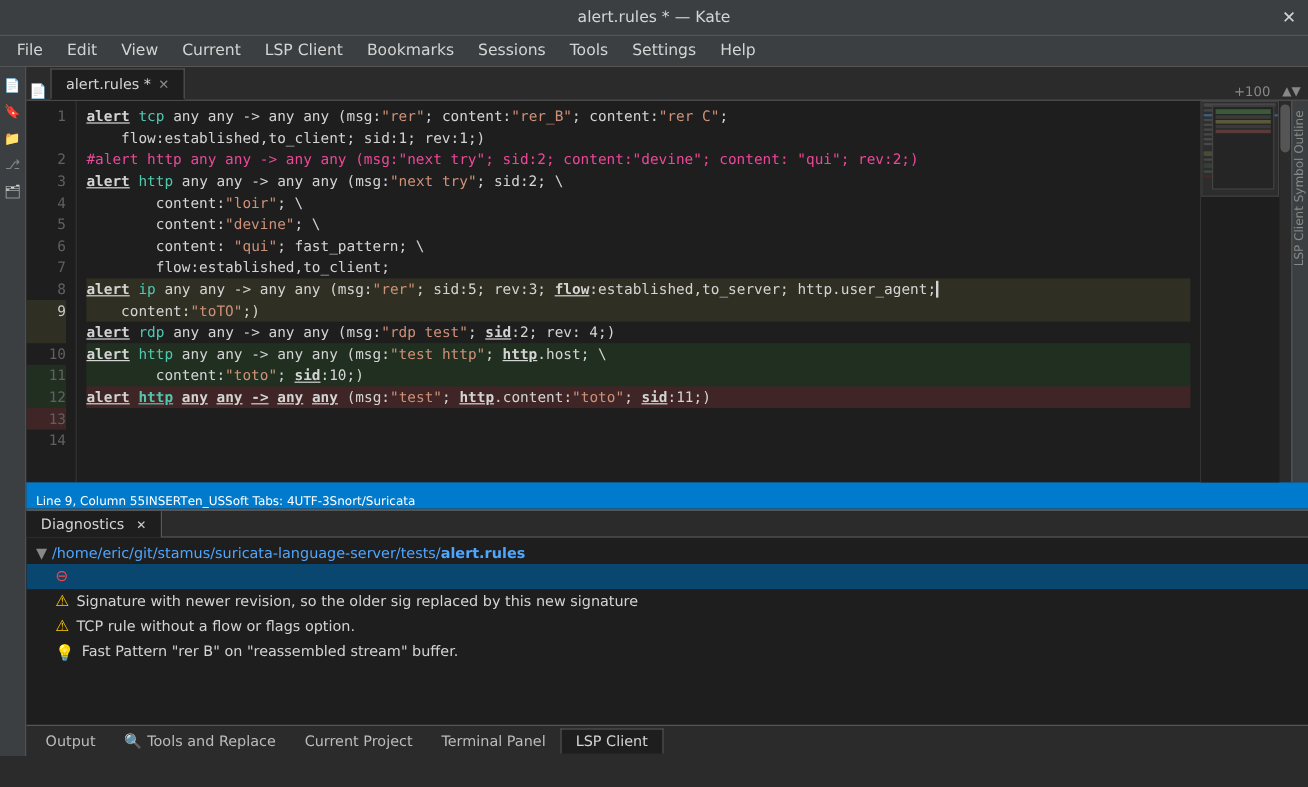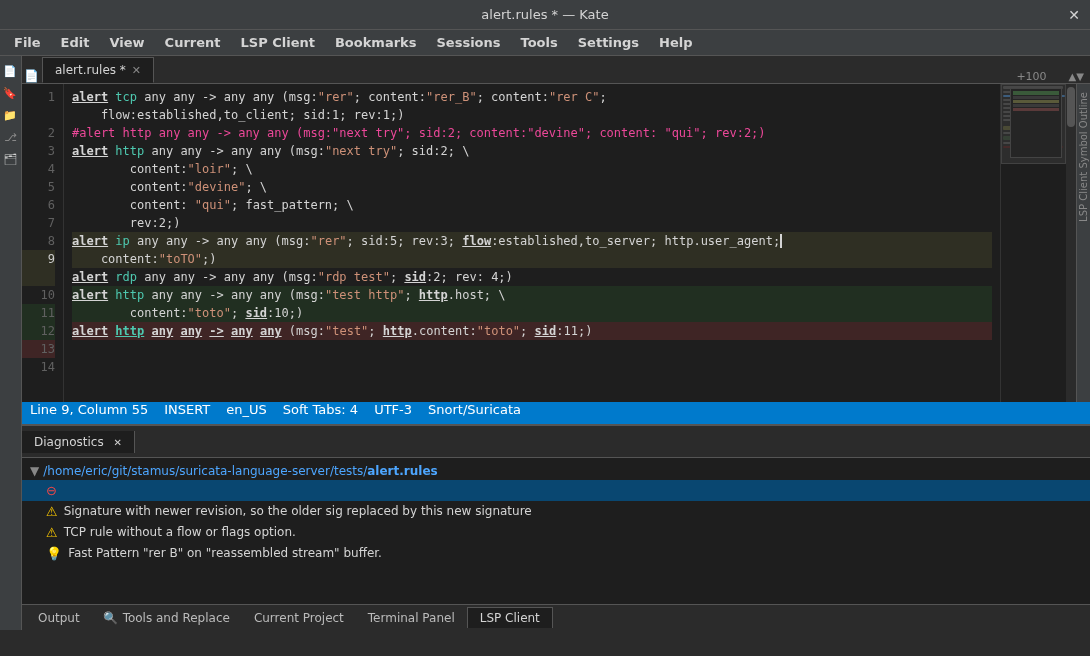--- a/index.html
+++ b/index.html
@@ -3,21 +3,21 @@
   <meta charset="utf-8">
   <style>
     * { box-sizing: border-box; margin: 0; padding: 0; }
     body { font-family: 'DejaVu Sans', 'Segoe UI', Arial, sans-serif; font-size: 13px; background: #2b2b2b; color: #d4d4d4; width: 1090px; height: 656px; overflow: hidden; }
 
     
     #title-bar { background: #3c3f41; height: 30px; display: flex; align-items: center; justify-content: center; position: relative; border-bottom: 1px solid #555; }
     #title-bar .close-btn { position: absolute; right: 10px; top: 50%; transform: translateY(-50%); cursor: pointer; color: #d4d4d4; font-size: 14px; }
 
     
-    #menu-bar { background: #3c3f41; height: 26px; display: flex; align-items: center; padding: 0 4px; border-bottom: 1px solid #555; font-weight: bold; }
+    #menu-bar { background: #3c3f41; height: 26px; display: flex; align-items: center; padding: 0 4px; border-bottom: 1px solid #555; }
     .menu-item { padding: 2px 10px; color: #d4d4d4; cursor: pointer; font-size: 13px; }
 
     
     #main-container { display: flex; height: calc(656px - 56px - 26px); }
 
     
     #left-sidebar { width: 22px; background: #3c3f41; display: flex; flex-direction: column; align-items: center; padding-top: 4px; border-right: 1px solid #555; }
     .sidebar-icon { width: 18px; height: 18px; margin: 2px 0; display: flex; align-items: center; justify-content: center; cursor: pointer; color: #888; font-size: 11px; }
     .sidebar-icon.active { color: #d4d4d4; }
 
@@ -42,26 +42,26 @@
     .code-line.green-bg { background: rgba(80,255,80,0.08); }
     .str { color: #ce9178; }
     .num { color: #d4d4d4; }
     .comment { color: #ec4899; }
     .bold-kw { color: #d4d4d4; font-weight: bold; text-decoration: underline; }
 
     
     #minimap { width: 70px; background: #1e1e1e; border-left: 1px solid #333; position: relative; }
 
     
-    #status-bar { height: 22px; background: #007acc; display: flex; align-items: flex-start; padding: 0 8px; font-size: 13px; color: #fff; gap: 16px; }
+    #status-bar { height: 22px; background: #007acc; display: flex; align-items: flex-end; padding: 0 8px; font-size: 10px; color: #fff; }
     .status-item { color: #fff; white-space: nowrap; }
 
     
     #bottom-panel { height: 180px; background: #1e1e1e; border-top: 2px solid #555; display: flex; flex-direction: column; }
-    #bottom-tabs { height: 32px; background: #2b2b2b; display: flex; align-items: center; border-bottom: 1px solid #555; }
+    #bottom-tabs { height: 22px; background: #2b2b2b; display: flex; align-items: center; border-bottom: 1px solid #555; }
     .bottom-tab { padding: 4px 12px; font-size: 12px; color: #bbb; cursor: pointer; border-right: 1px solid #555; }
     .bottom-tab.active { color: #d4d4d4; background: #1e1e1e; }
     .bottom-tab .close-x { margin-left: 6px; font-size: 10px; }
 
     #diagnostics-content { flex: 1; overflow-y: auto; padding: 4px 0; }
     .diag-file { display: flex; align-items: center; padding: 2px 8px; color: #4da6ff; font-size: 12px; cursor: pointer; }
     .diag-file .arrow { margin-right: 4px; color: #888; }
     .diag-item { display: flex; align-items: flex-start; padding: 3px 24px; font-size: 12px; cursor: pointer; }
     .diag-item.selected { background: #094771; }
     .diag-icon { margin-right: 6px; font-size: 13px; }
@@ -116,21 +116,21 @@
 
     <div id="tab-bar">
       <div style="width:20px; display:flex; align-items:center; justify-content:center; padding: 0 4px;">
         <span style="font-size:12px;">📄</span>
       </div>
       <div class="tab active">
         <span>alert.rules *</span>
         <span class="tab-close">✕</span>
       </div>
       <div id="tab-right">
-        <span style="font-size:11px; color:#888; margin-right:22px;">+100</span>
+        <span style="font-size:11px; color:#888; margin-right:10px;">+100</span>
         <span style="font-size:10px; color:#888;">▲</span>
         <span style="font-size:10px; color:#888;">▼</span>
       </div>
     </div>
 
     <div style="display:flex; flex:1; overflow:hidden;">
 
       <div id="editor-container" style="flex:1;">
         <div id="line-numbers">
           <div style="line-height:18px;">1</div>
@@ -152,21 +152,21 @@
         </div>
         <div id="editor-content">
 
 <span class="code-line"><span class="bold-kw">alert</span> <span style="color:#4ec9b0;">tcp</span> <span style="color:#d4d4d4;">any any -&gt; any any</span> (msg:<span class="str">"rer"</span>; content:<span class="str">"<span style="">rer_B</span>"</span>; content:<span class="str">"rer C"</span>;</span>
 <span class="code-line">    flow:established,to_client; sid:<span class="num">1</span>; rev:<span class="num">1</span>;)</span>
 <span class="code-line"><span class="comment">#alert http any any -&gt; any any (msg:"next try"; sid:2; content:"devine"; content: "qui"; rev:2;)</span></span>
 <span class="code-line"><span class="bold-kw">alert</span> <span style="color:#4ec9b0;">http</span> <span style="color:#d4d4d4;">any any -&gt; any any</span> (msg:<span class="str">"next try"</span>; sid:<span class="num">2</span>; \</span>
 <span class="code-line">        content:<span class="str">"loir"</span>; \</span>
 <span class="code-line">        content:<span class="str">"devine"</span>; \</span>
 <span class="code-line">        content: <span class="str">"qui"</span>; fast_pattern; \</span>
-<span class="code-line">        rev:<span class="num">2</span>;)</span>
+<span class="code-line">        flow:established,to_client;</span>
 <span class="code-line highlighted"><span class="bold-kw">alert</span> <span style="color:#4ec9b0;">ip</span> <span style="color:#d4d4d4;">any any -&gt; any any</span> (msg:<span class="str">"rer"</span>; sid:<span class="num">5</span>; rev:<span class="num">3</span>; <span style="font-weight:bold;text-decoration:underline;color:#d4d4d4;">flow</span>:established,to_server; http.user_agent;<span style="border-left:2px solid #d4d4d4;"> </span></span>
 <span class="code-line highlighted">    content:<span class="str">"toTO"</span>;)</span>
 <span class="code-line"><span class="bold-kw">alert</span> <span style="color:#4ec9b0;">rdp</span> <span style="color:#d4d4d4;">any any -&gt; any any</span> (msg:<span class="str">"rdp test"</span>; <span style="font-weight:bold;text-decoration:underline;color:#d4d4d4;">sid</span>:<span class="num">2</span>; rev: <span class="num">4</span>;)</span>
 <span class="code-line green-bg"><span class="bold-kw">alert</span> <span style="color:#4ec9b0;">http</span> <span style="color:#d4d4d4;">any any -&gt; any any</span> (msg:<span class="str">"test http"</span>; <span style="font-weight:bold;text-decoration:underline;color:#d4d4d4;">http</span>.host; \</span>
 <span class="code-line green-bg">        content:<span class="str">"toto"</span>; <span style="font-weight:bold;text-decoration:underline;color:#d4d4d4;">sid</span>:<span class="num">10</span>;)</span>
 <span class="code-line red-bg"><span class="bold-kw">alert</span> <span style="color:#4ec9b0; font-weight:bold; text-decoration:underline;">http</span> <span style="font-weight:bold;text-decoration:underline;color:#d4d4d4;">any</span> <span style="font-weight:bold;text-decoration:underline;color:#d4d4d4;">any</span> <span style="font-weight:bold;text-decoration:underline;color:#d4d4d4;">-&gt;</span> <span style="font-weight:bold;text-decoration:underline;color:#d4d4d4;">any</span> <span style="font-weight:bold;text-decoration:underline;color:#d4d4d4;">any</span> (msg:<span class="str">"test"</span>; <span style="font-weight:bold;text-decoration:underline;color:#d4d4d4;">http</span>.content:<span class="str">"toto"</span>; <span style="font-weight:bold;text-decoration:underline;color:#d4d4d4;">sid</span>:<span class="num">11</span>;)</span>
 <span class="code-line"> </span>
 
         </div>
       </div>

